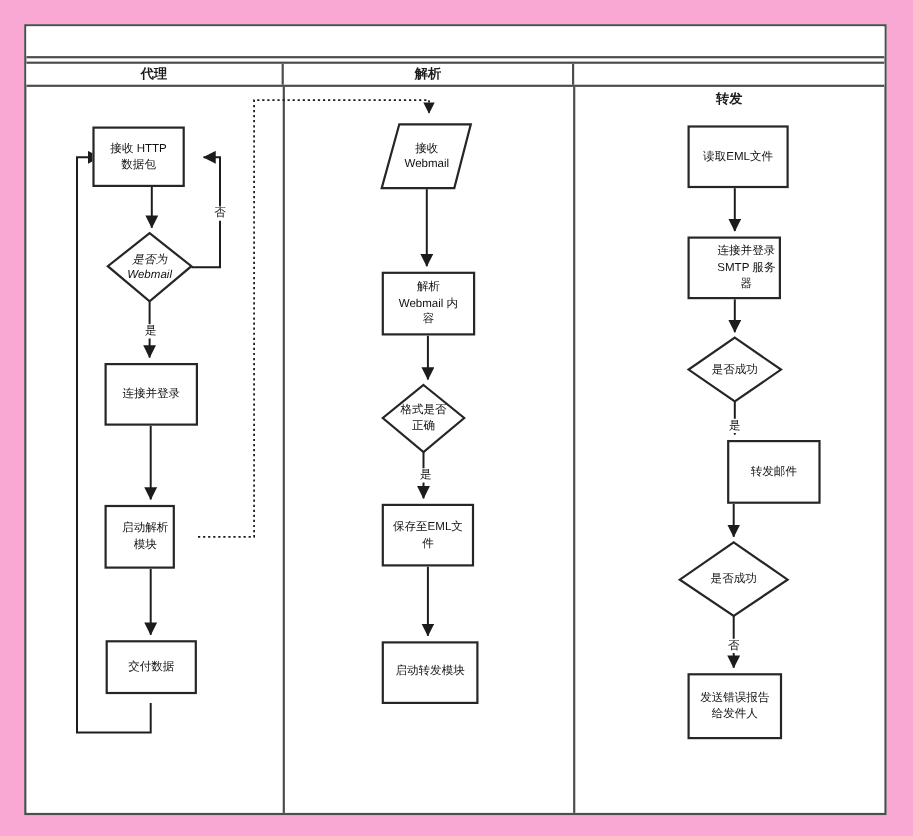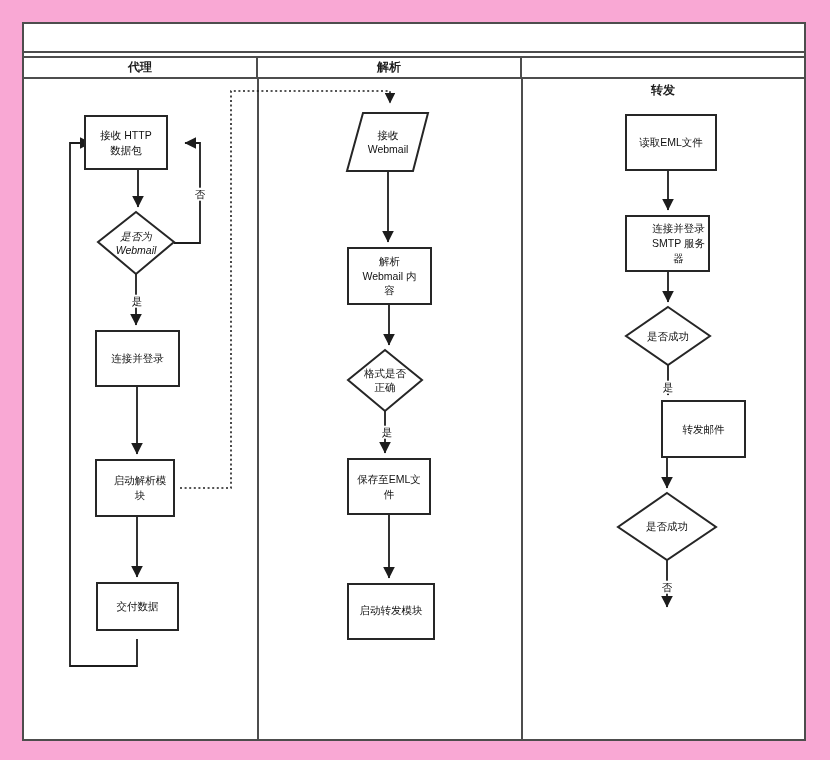--- a/index.html
+++ b/index.html
@@ -98,40 +98,42 @@
     <polygon points="667,493 716,527 667,560 618,527" fill="#ffffff" stroke="#262626" stroke-width="2"></polygon>
 
     <polygon points="363,113 428,113 413,171 347,171" fill="#ffffff" stroke="#262626" stroke-width="2"></polygon>
   </svg>
 
   <div class="node" style="left:84px; top:115px; width:84px; height:55px;">接收 HTTP
 数据包</div>
   <div class="shape-label" style="left:136px; top:243px;font-style:italic;">是否为
 Webmail</div>
   <div class="node" style="left:95px; top:330px; width:85px; height:57px;">连接并登录</div>
-  <div class="node" style="left:95px; top:459px; width:80px; height:58px;padding-left:12px;">启动解析模块</div>
+  <div class="node" style="left:95px; top:459px; width:64px; height:58px;padding-left:12px;">启动解析模块</div>
   <div class="node" style="left:96px; top:582px; width:83px; height:49px;">交付数据</div>
 
   <div class="shape-label" style="left:388px; top:142px;">接收
 Webmail</div>
   <div class="node" style="left:347px; top:247px; width:85px; height:58px;">解析
 Webmail 内
 容</div>
   <div class="shape-label" style="left:385px; top:380px;">格式是否
 正确</div>
   <div class="node" style="left:347px; top:458px; width:84px; height:57px;">保存至EML文
 件</div>
   <div class="node" style="left:347px; top:583px; width:88px; height:57px;font-family:Liberation Serif, serif;">启动转发模块</div>
 
   <div class="node" style="left:625px; top:114px; width:92px; height:57px;">读取EML文件</div>
   <div class="node" style="left:625px; top:215px; width:85px; height:57px;padding-left:24px;">连接并登录
 SMTP 服务器</div>
   <div class="shape-label" style="left:668px; top:336px;">是否成功</div>
   <div class="node" style="left:625px; top:400px; width:85px; height:58px;margin-left:36px;">转发邮件</div>
   <div class="shape-label" style="left:667px; top:526px;">是否成功</div>
+  <div class="node" style="left:625px; top:612px; width:86px; height:60px;">发送错误报告
+给发件人</div>
 
   <div class="edge-label" style="left:137px; top:301px;">是</div>
   <div class="edge-label" style="left:200px; top:194px;">否</div>
   <div class="edge-label" style="left:387px; top:432px;">是</div>
   <div class="edge-label" style="left:668px; top:387px;">是</div>
   <div class="edge-label" style="left:667px; top:587px;">否</div>
 
 </div>
 
 </body></html>

